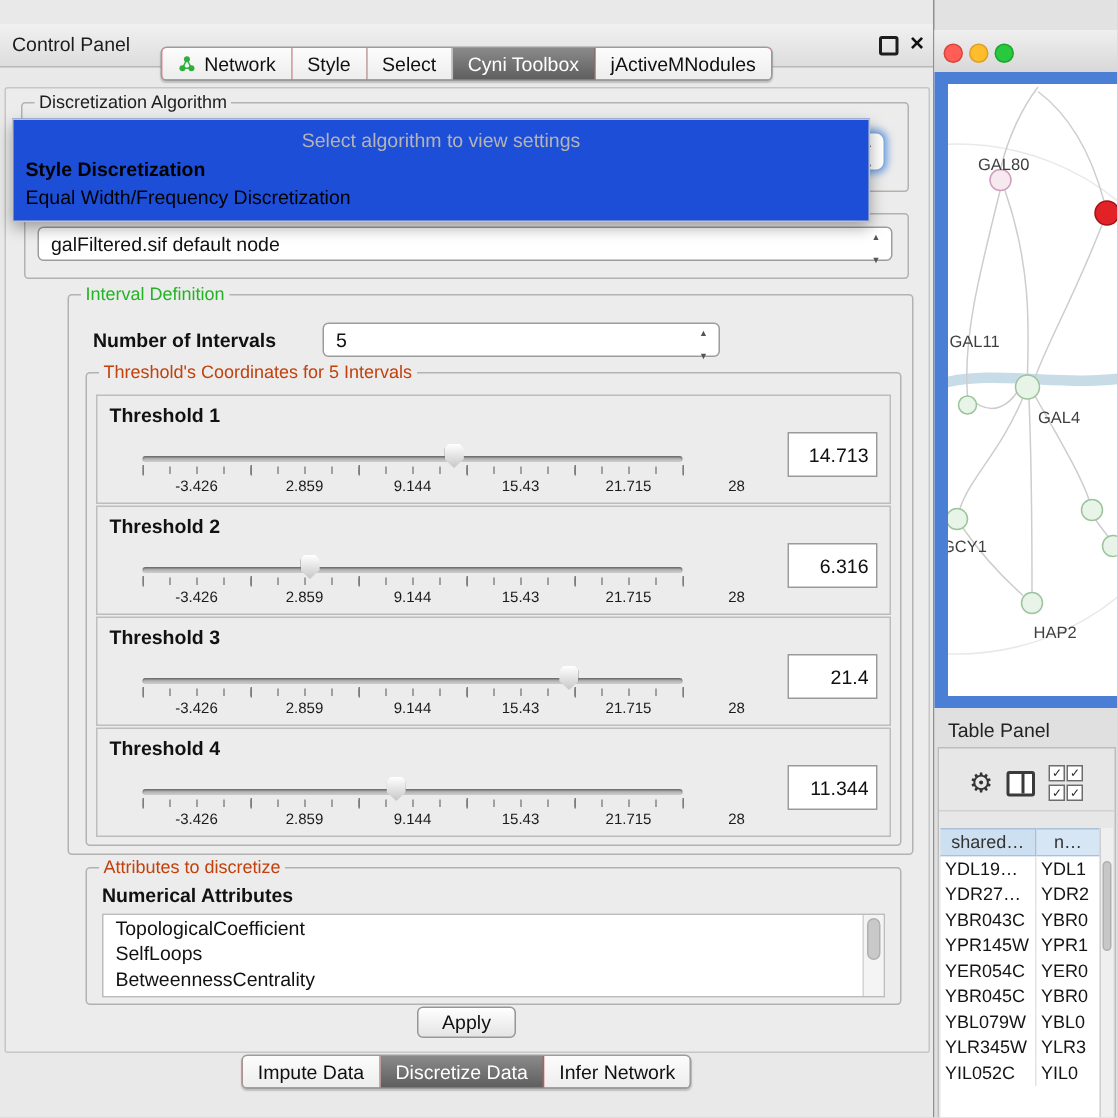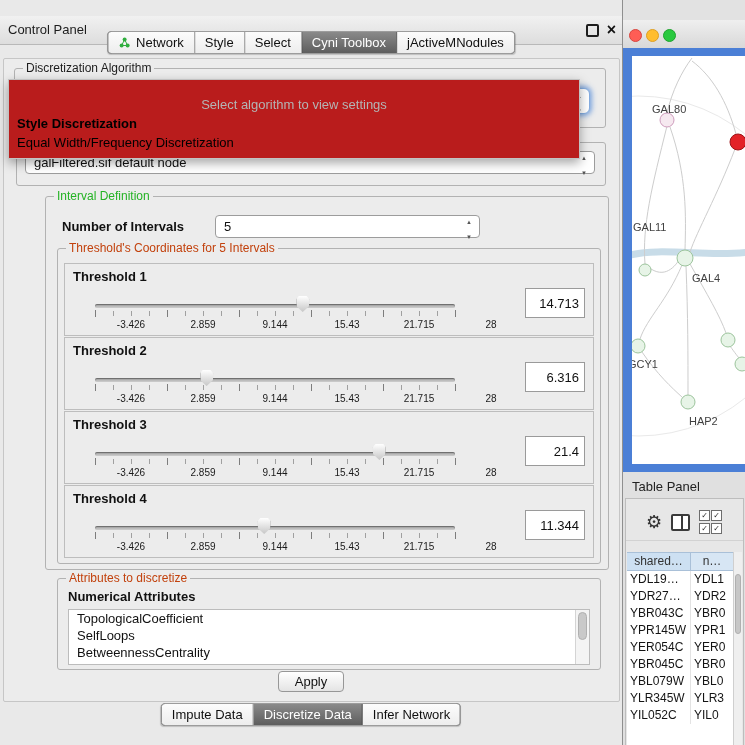--- a/index.html
+++ b/index.html
@@ -7,39 +7,39 @@
   
   .cp{position:absolute;left:0;top:0;width:622px;height:745px;background:#e9e9e9;border-right:1px solid #8f8f8f;}
   .titlebar{position:absolute;left:0;top:16px;right:0;height:28px;background:linear-gradient(#f1f1f1,#dddddd);border-bottom:1px solid #b8b8b8;}
   .titlebar .title{position:absolute;left:8px;top:0;line-height:28px;font-size:13px;color:#1c1c1c;}
   .winbtns{position:absolute;right:6px;top:0;height:28px;display:flex;align-items:center;gap:8px;}
   .sqicon{width:9px;height:9px;border:2px solid #1d1d1d;border-radius:2px;display:inline-block;}
   .icon-close{font-size:16px;font-weight:bold;color:#111;line-height:16px;}
   .icon-close::after{content:"×";}
   .content-frame{position:absolute;left:3px;top:58px;width:615px;height:642px;border:1px solid #c6c6c6;border-radius:2px;background:#ececec;}
   
-  .tabbar{position:absolute;left:50%;transform:translateX(-50%);display:flex;border:1px solid #9c9c9c;border-radius:4px;background:#000000;overflow:hidden;box-shadow:0 1px 1px rgba(0,0,0,.18);white-space:nowrap;z-index:6;}
+  .tabbar{position:absolute;left:50%;transform:translateX(-50%);display:flex;border:1px solid #9c9c9c;border-radius:4px;background:#ef4444;overflow:hidden;box-shadow:0 1px 1px rgba(0,0,0,.18);white-space:nowrap;z-index:6;}
   .tabbar.top{top:31px;}
   .tabbar.bottom{top:703px;}
   .tab{display:flex;align-items:center;gap:5px;padding:3px 10px;font-size:13px;color:#101010;border-right:1px solid #bdbdbd;background:linear-gradient(#fcfcfc,#ededed);cursor:default;}
   .tab:last-child{border-right:none;}
   .tab.sel{background:linear-gradient(#8a8a8a,#5e5e5e);color:#fff;border-right-color:#777;}
   
   .grp{position:absolute;border:1px solid #b2b2b2;border-radius:3px;}
   .glabel{position:absolute;top:-8px;left:8px;background:#ececec;padding:0 3px;font-size:12px;color:#1d1d1d;white-space:nowrap;}
   .glabel.green{color:#24b324;}
   .glabel.blue{color:#c2410c;}
   
   .combo{position:absolute;background:#fff;border:1px solid #9c9c9c;border-radius:4px;font-size:13px;color:#111;box-sizing:border-box;display:flex;align-items:center;padding-left:8px;}
   .combo.focus{border-color:#85ade0;box-shadow:0 0 5px 2px rgba(100,150,220,.8);border-radius:6px;}
   .stepper{position:absolute;right:3px;top:0;bottom:0;width:14px;display:flex;flex-direction:column;align-items:center;justify-content:center;color:#555;}
   .arrow-up::after{content:"▲";font-size:6px;line-height:6px;}
   .arrow-down::after{content:"▼";font-size:6px;line-height:6px;}
   
-  .popup{position:absolute;left:8px;top:79px;width:570px;z-index:10;background:#b91c1c;border:1px solid #c2c2c2;box-shadow:0 4px 10px rgba(0,0,0,.35);padding:13px 0 6px;}
+  .popup{position:absolute;left:8px;top:79px;width:570px;z-index:10;background:#1d4ed8;border:1px solid #c2c2c2;box-shadow:0 4px 10px rgba(0,0,0,.35);padding:2px 0 6px;}
   .pop-header{font-size:13px;color:#b4b4b4;text-align:center;padding:4px 0 2px;}
   .pop-item{font-size:13px;color:#000;padding:1px 8px;line-height:17px;}
   .pop-item.bold{font-weight:bold;}
   
   .thr-panel{position:absolute;left:6px;width:528px;height:71px;border:1px solid #bdbdbd;background:#ececec;}
   .p0{top:14px;}.p1{top:88px;}.p2{top:162px;}.p3{top:236px;}
   .thr-label{position:absolute;top:5px;left:8px;font-weight:bold;font-size:13px;color:#111;}
   .valbox{position:absolute;top:24px;right:8px;width:60px;height:30px;background:#fff;border:1px solid #9a9a9a;font-size:13px;display:flex;align-items:center;justify-content:flex-end;padding-right:5px;box-sizing:border-box;color:#111;}
   .slider{position:absolute;left:30px;top:32px;width:360px;height:36px;}
   .track{position:absolute;left:0;right:0;top:8px;height:4px;background:linear-gradient(#9e9e9e,#cecece);border-radius:2px;box-shadow:inset 0 1px 1px rgba(0,0,0,.35);}

